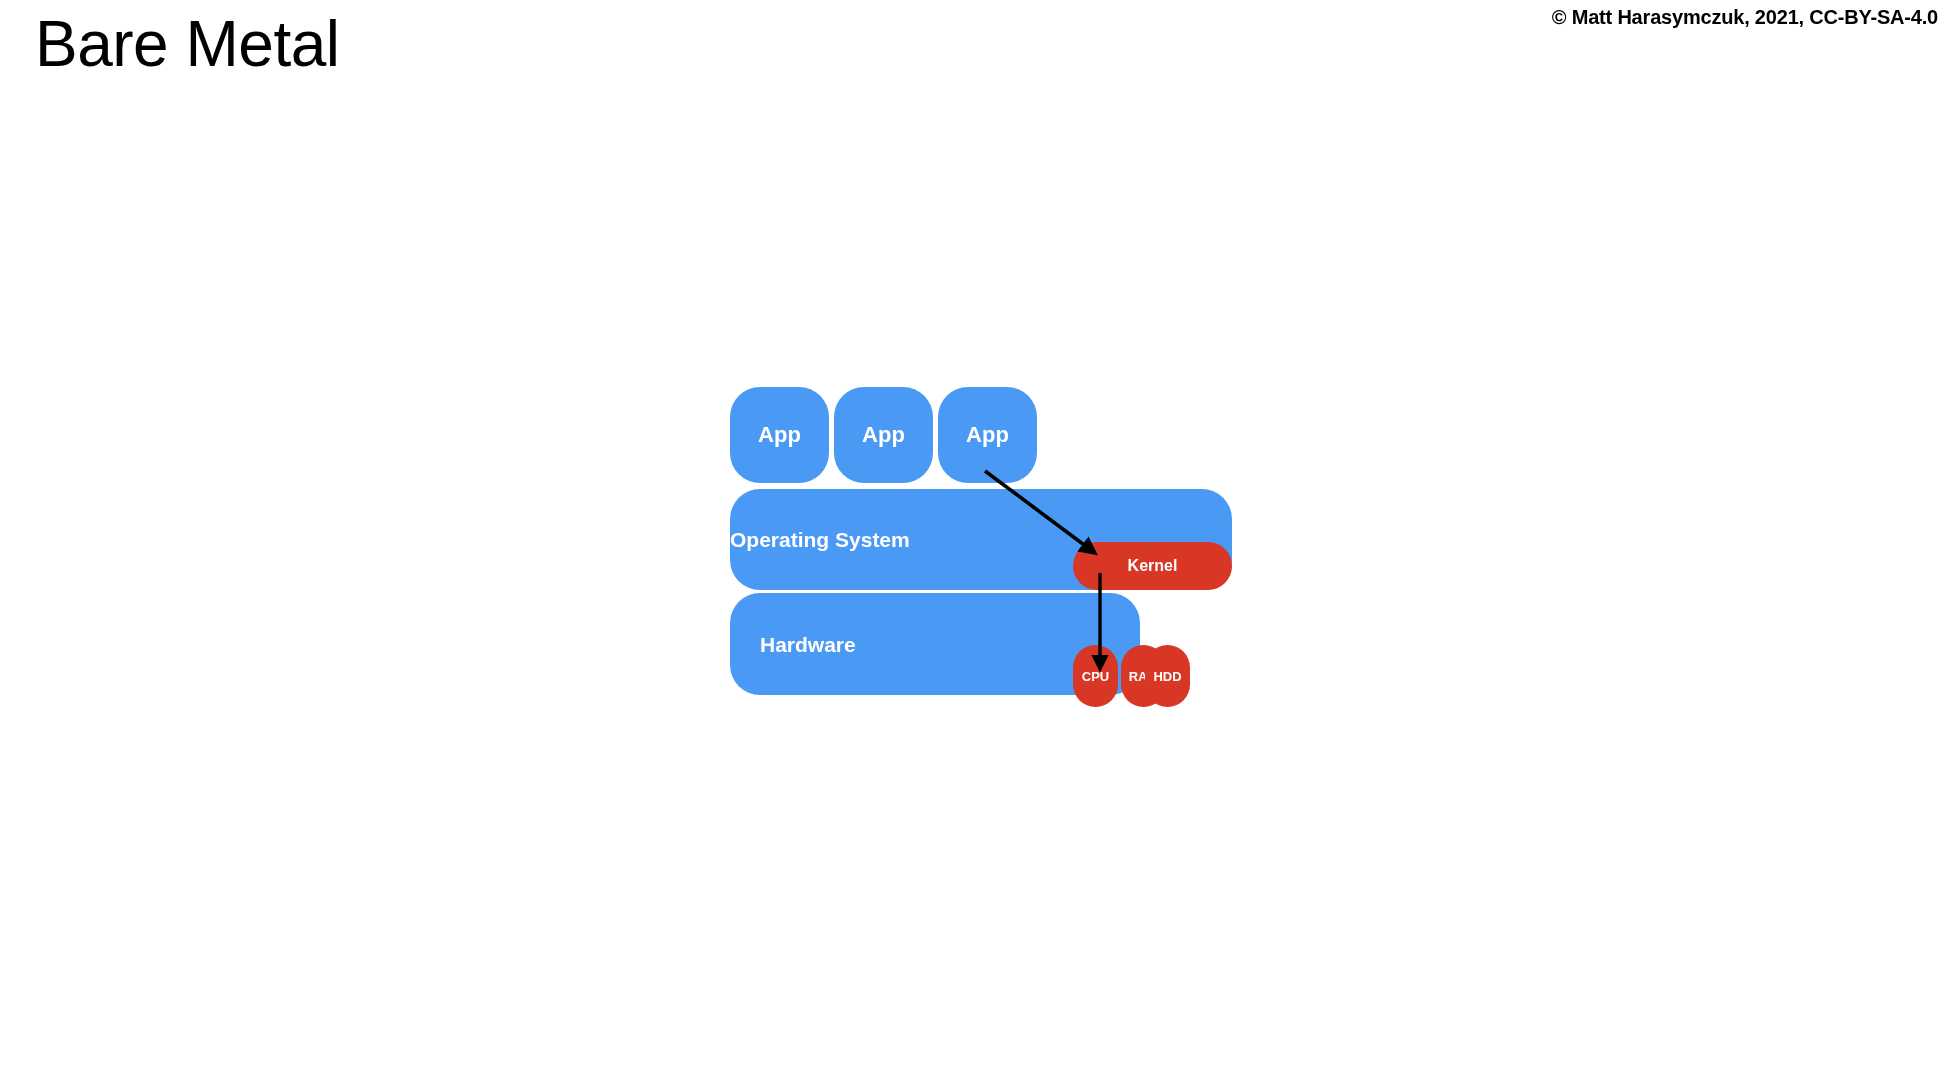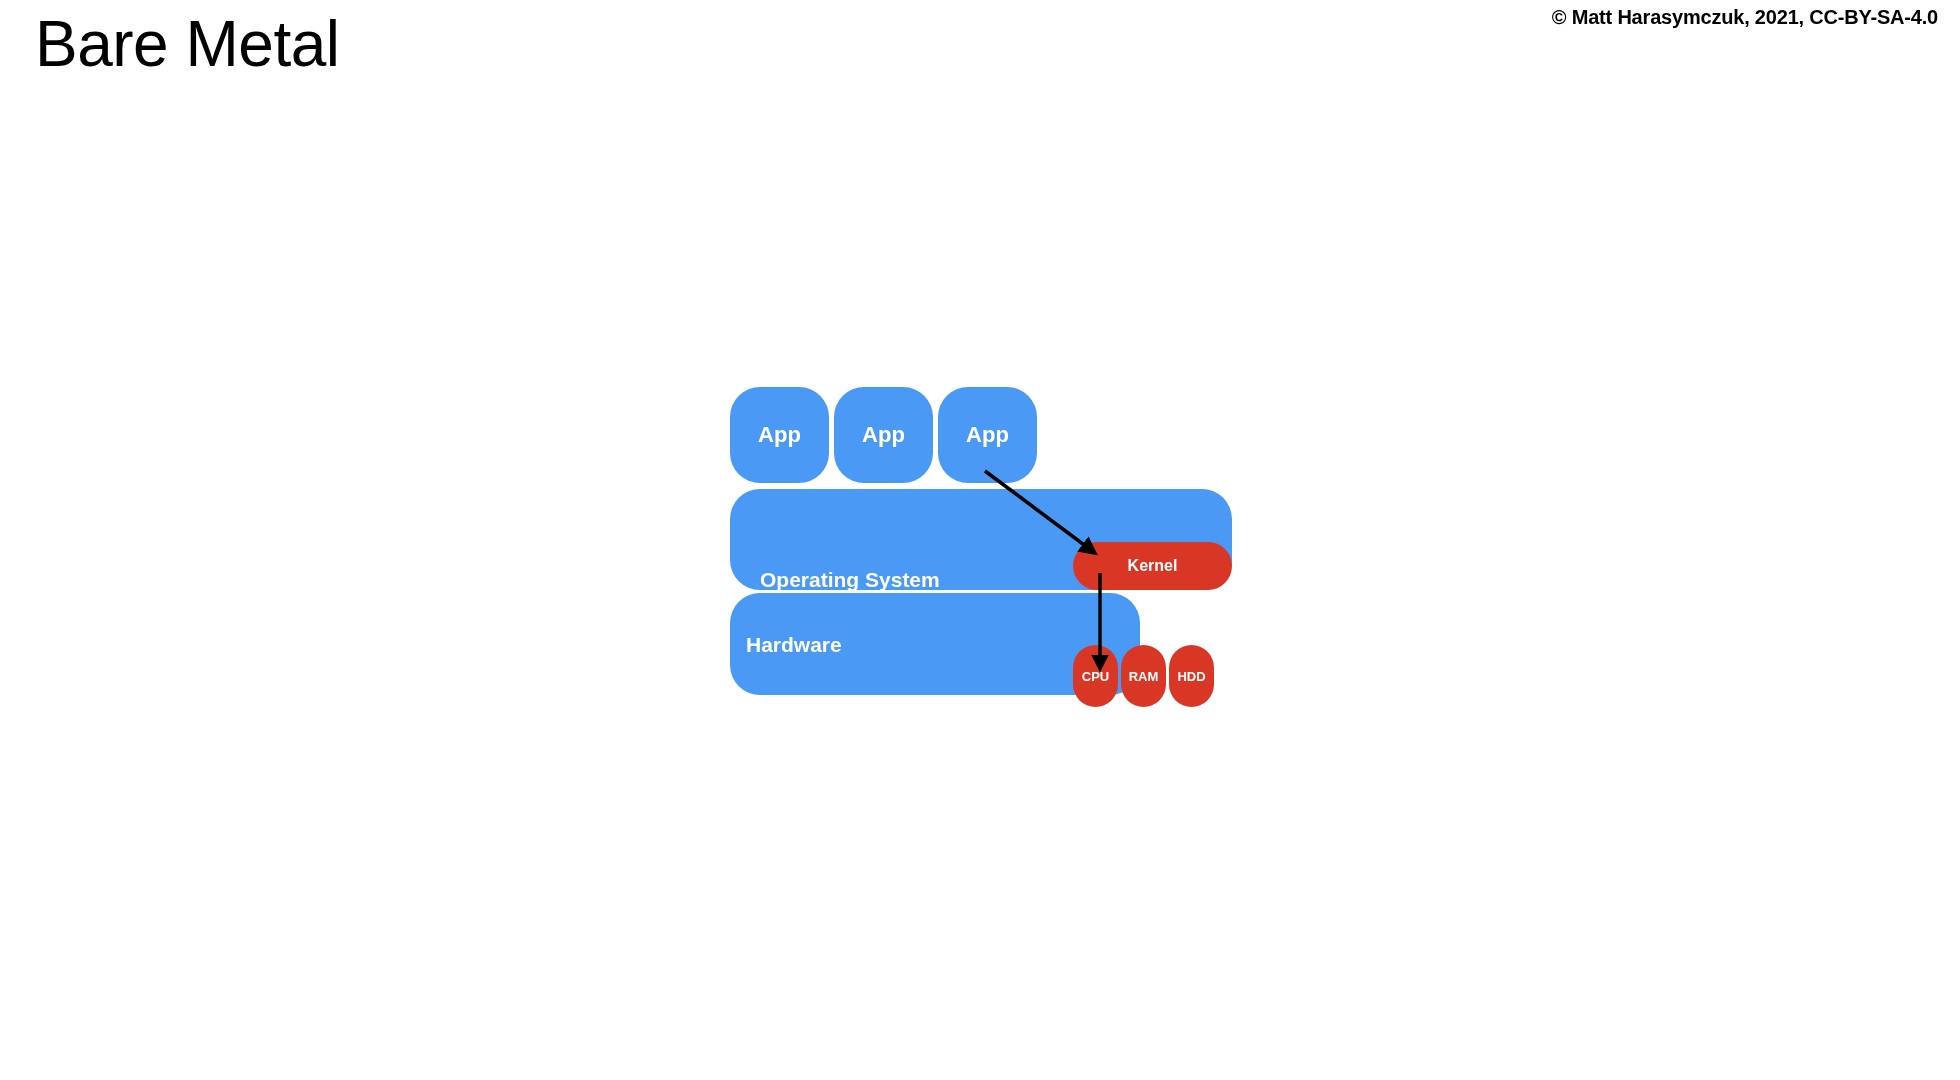--- a/index.html
+++ b/index.html
@@ -74,32 +74,30 @@
   .app-1 { left: 0px;   }
   .app-2 { left: 104px; }
   .app-3 { left: 208px; }
 
   
   .os-band {
     left: 0px;
     top: 102px;
     width: 502px;
     height: 101px;
-    padding-left: 30px;
     font-size: 21px;
-    align-items: flex-end;
   }
 
   
   .hw-band {
     left: 0px;
     top: 206px;
     width: 410px;
     height: 102px;
-    padding-left: 16px;
+    padding-left: 30px;
     font-size: 21px;
   }
 
   
   .kernel-box {
     left: 343px;
     top: 155px;
     width: 159px;
     height: 48px;
     justify-content: center;
@@ -108,21 +106,21 @@
 
   
   .comp-box {
     top: 258px;
     height: 62px;
     justify-content: center;
     font-size: 13px;
   }
   .comp-cpu { left: 343px; width: 45px; }
   .comp-ram { left: 391px; width: 45px; text-align: center; }
-  .comp-hdd { left: 439px; width: 45px; }
+  .comp-hdd { left: 415px; width: 45px; }
 
   
   .arrows {
     position: absolute;
     left: 0;
     top: 0;
     width: 502px;
     height: 310px;
     overflow: visible;
     pointer-events: none;

